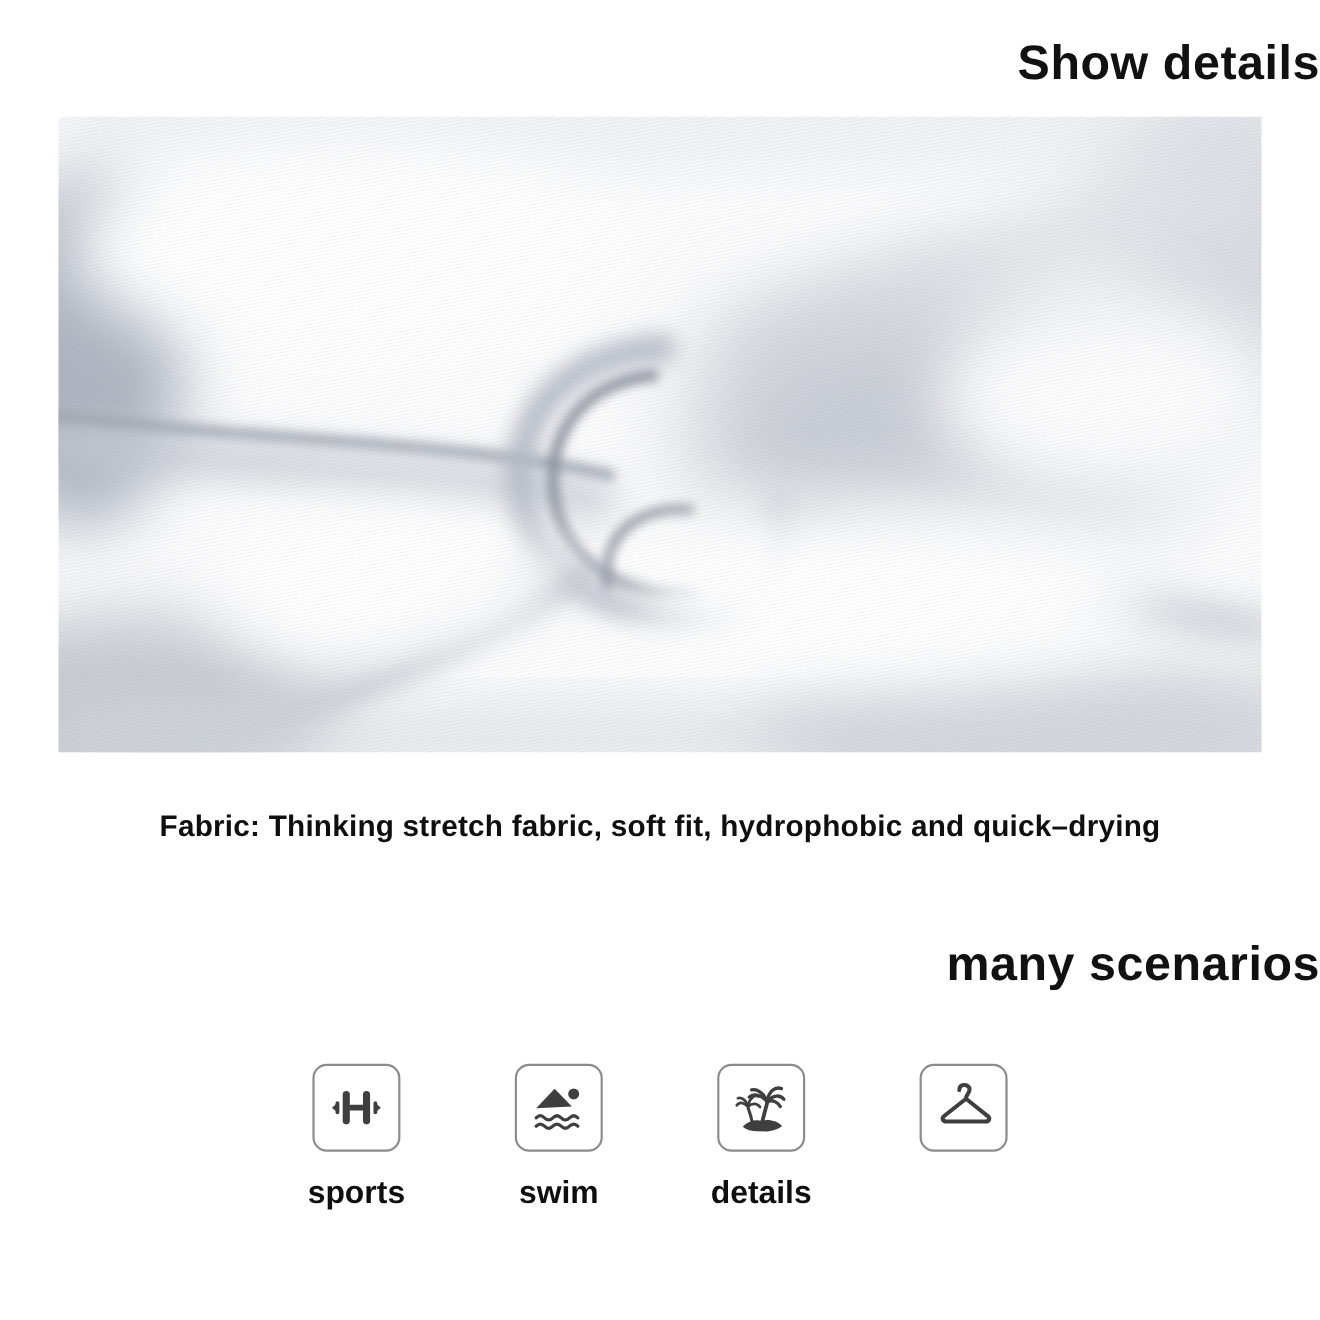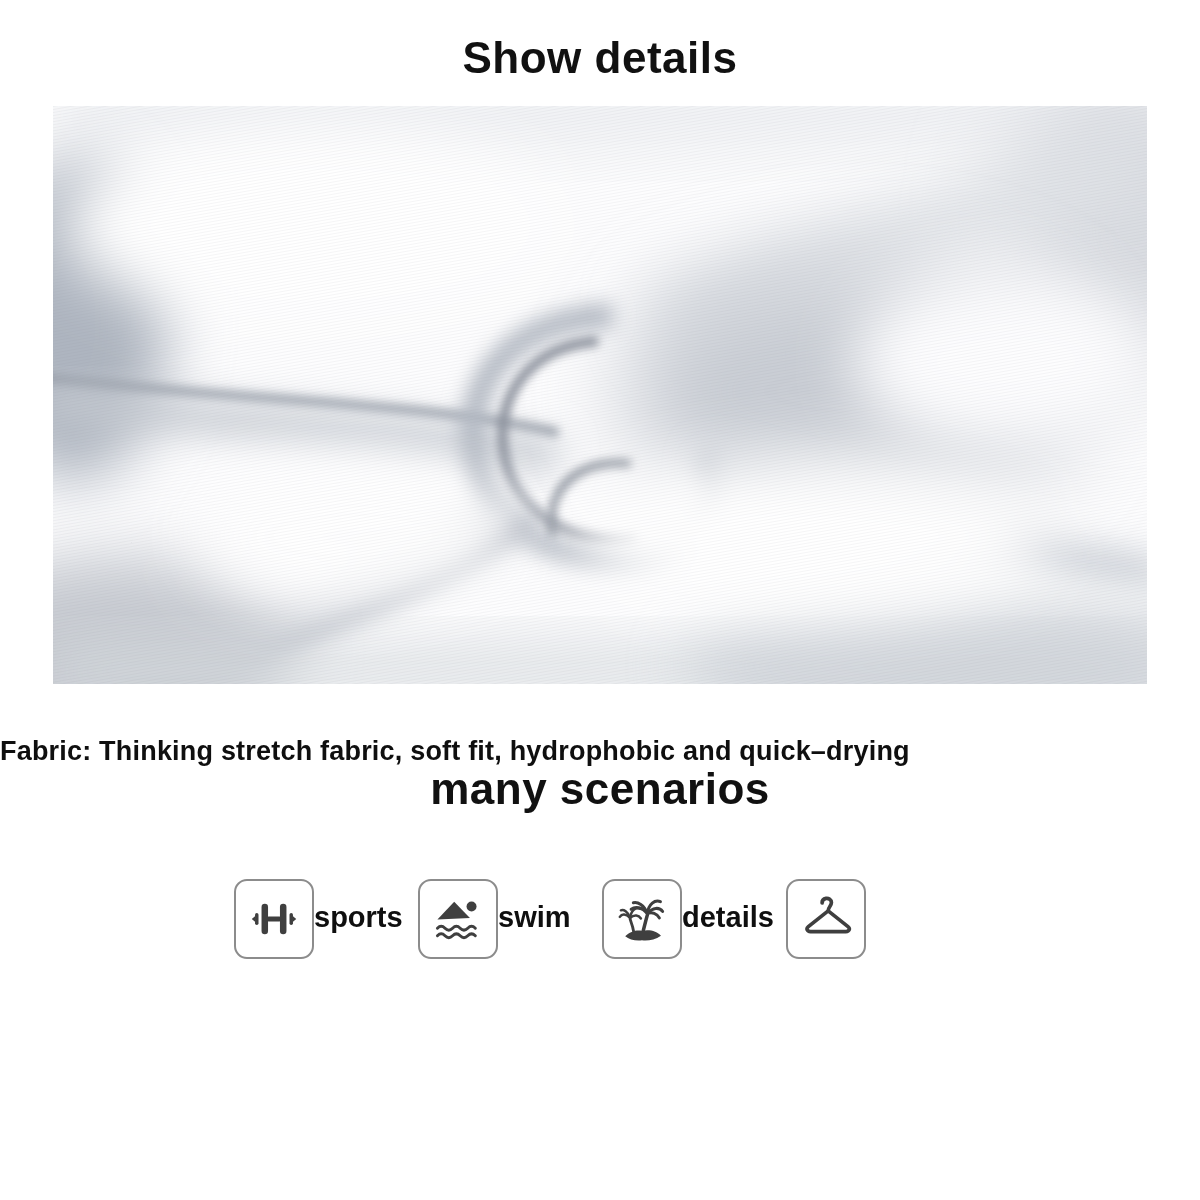--- a/index.html
+++ b/index.html
@@ -6,59 +6,60 @@
   html, body {
     width: 1200px; height: 1200px;
     background: #ffffff;
     font-family: "Liberation Sans", sans-serif;
     color: #111111;
     overflow: hidden;
   }
   .page { width: 1200px; height: 1200px; position: relative; }
 
   .section-title {
-    text-align: center;
+    text-align: right;
     font-size: 44px;
     font-weight: 700;
     letter-spacing: 0.5px;
     line-height: 1.0;
   }
   .title-top { padding-top: 36px; }
 
   .fabric-photo {
     width: 1094px; height: 578px;
     margin: 26px auto 0 auto;
     position: relative;
     overflow: hidden;
     background: #fdfdfe;
   }
   .fabric-photo svg { display: block; width: 100%; height: 100%; }
 
   .fabric-caption {
     margin-top: 52px;
+    text-align: center;
     font-size: 27px;
     font-weight: 600;
     letter-spacing: 0.2px;
     color: #0f0f0f;
   }
 
-  .scenarios-title { }
+  .scenarios-title { margin-top: 88px; }
 
   .scenario-row {
     margin-top: 68px;
     display: flex;
     justify-content: center;
     align-items: flex-start;
     gap: 4px;
   }
   .scenario-item {
     width: 180px;
     display: flex;
-    flex-direction: row;
-    align-items: flex-start;
+    flex-direction: column;
+    align-items: center;
   }
   .icon-box {
     width: 80px; height: 80px;
     border: 2px solid #8c8c8c;
     border-radius: 13px;
     background: #ffffff;
     display: flex;
     align-items: center;
     justify-content: center;
   }

